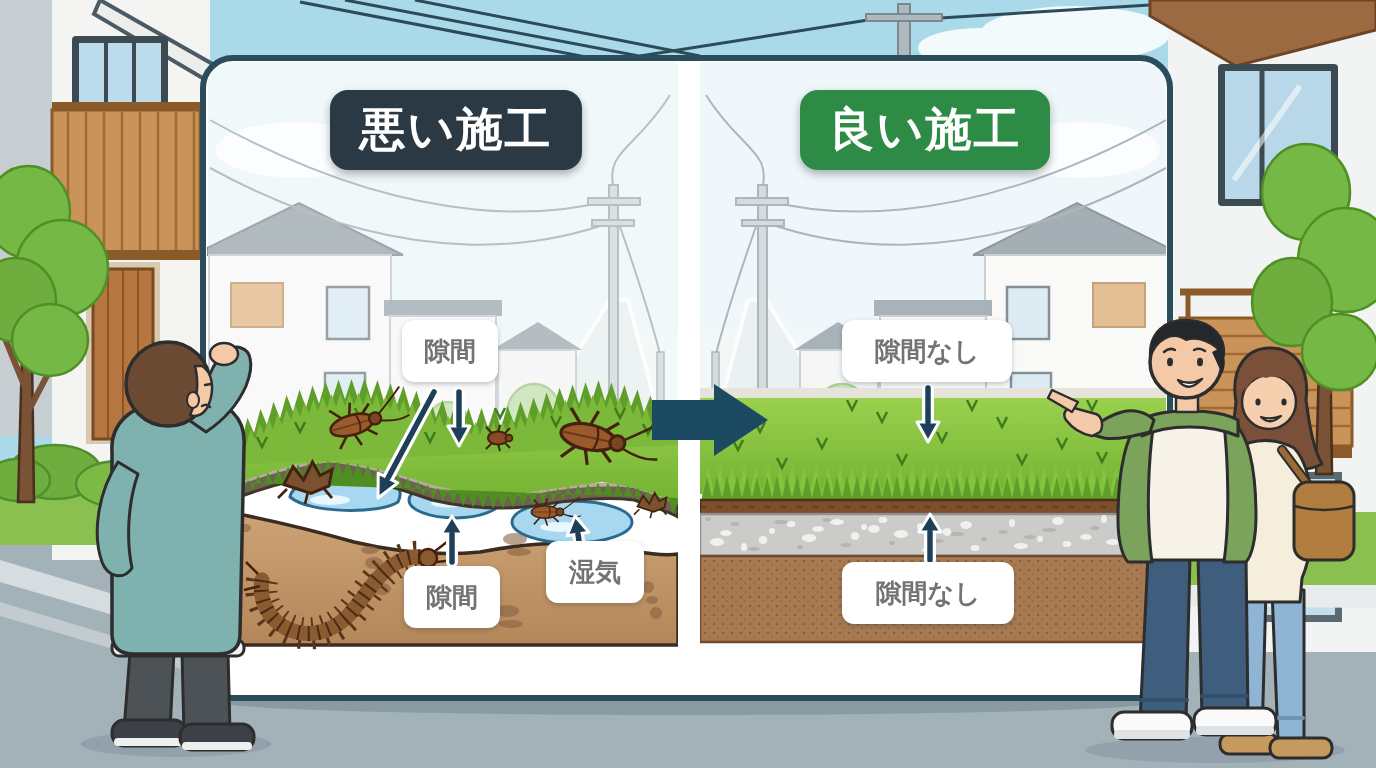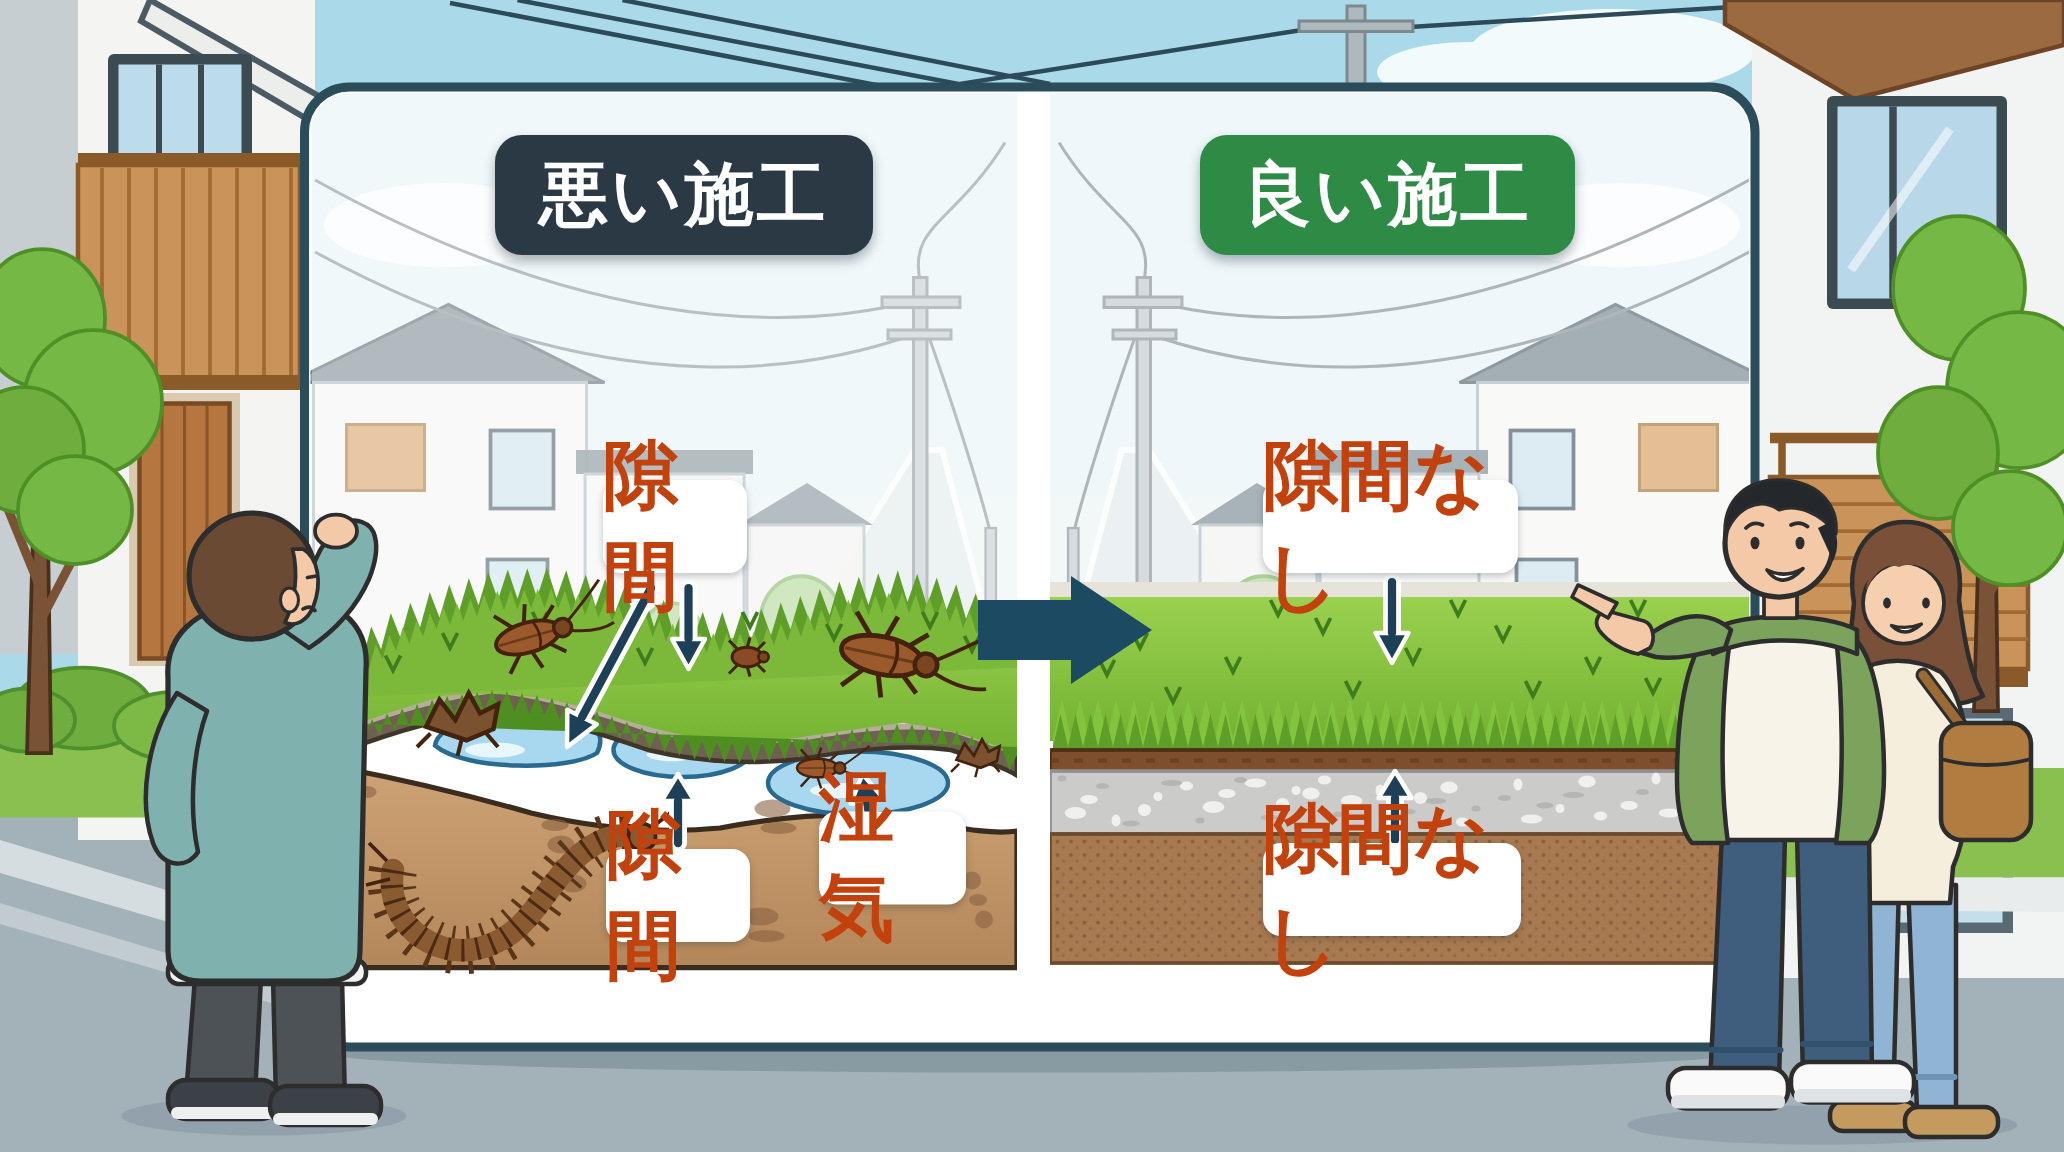--- a/index.html
+++ b/index.html
@@ -3,21 +3,21 @@
 <meta charset="utf-8">
 <style>
   html,body{margin:0;padding:0;background:#889aa2;}
   #stage{position:relative;width:1376px;height:768px;overflow:hidden;
          font-family:"Liberation Sans","DejaVu Sans",sans-serif;}
   #art{position:absolute;left:0;top:0;}
   .badge{position:absolute;display:flex;align-items:center;justify-content:center;
          color:#fff;font-weight:bold;font-size:46px;letter-spacing:2px;
          border-radius:18px;box-shadow:0 4px 8px rgba(20,40,50,.35);}
   .tag{position:absolute;display:flex;align-items:center;justify-content:center;
-       background:#ffffff;color:#c2410c;font-weight:bold;font-size:50px;
+       background:#ffffff;color:#737373;font-weight:bold;font-size:26px;
        border-radius:12px;box-shadow:0 2px 5px rgba(20,40,50,.25);}
 </style>
 </head>
 <body>
 
 <div id="stage">
 <svg id="art" width="1376" height="768" viewBox="0 0 1376 768">
   <defs>
     <linearGradient id="turfG" x1="0" y1="0" x2="0" y2="1">
       <stop offset="0" stop-color="#9ad14f"></stop>

